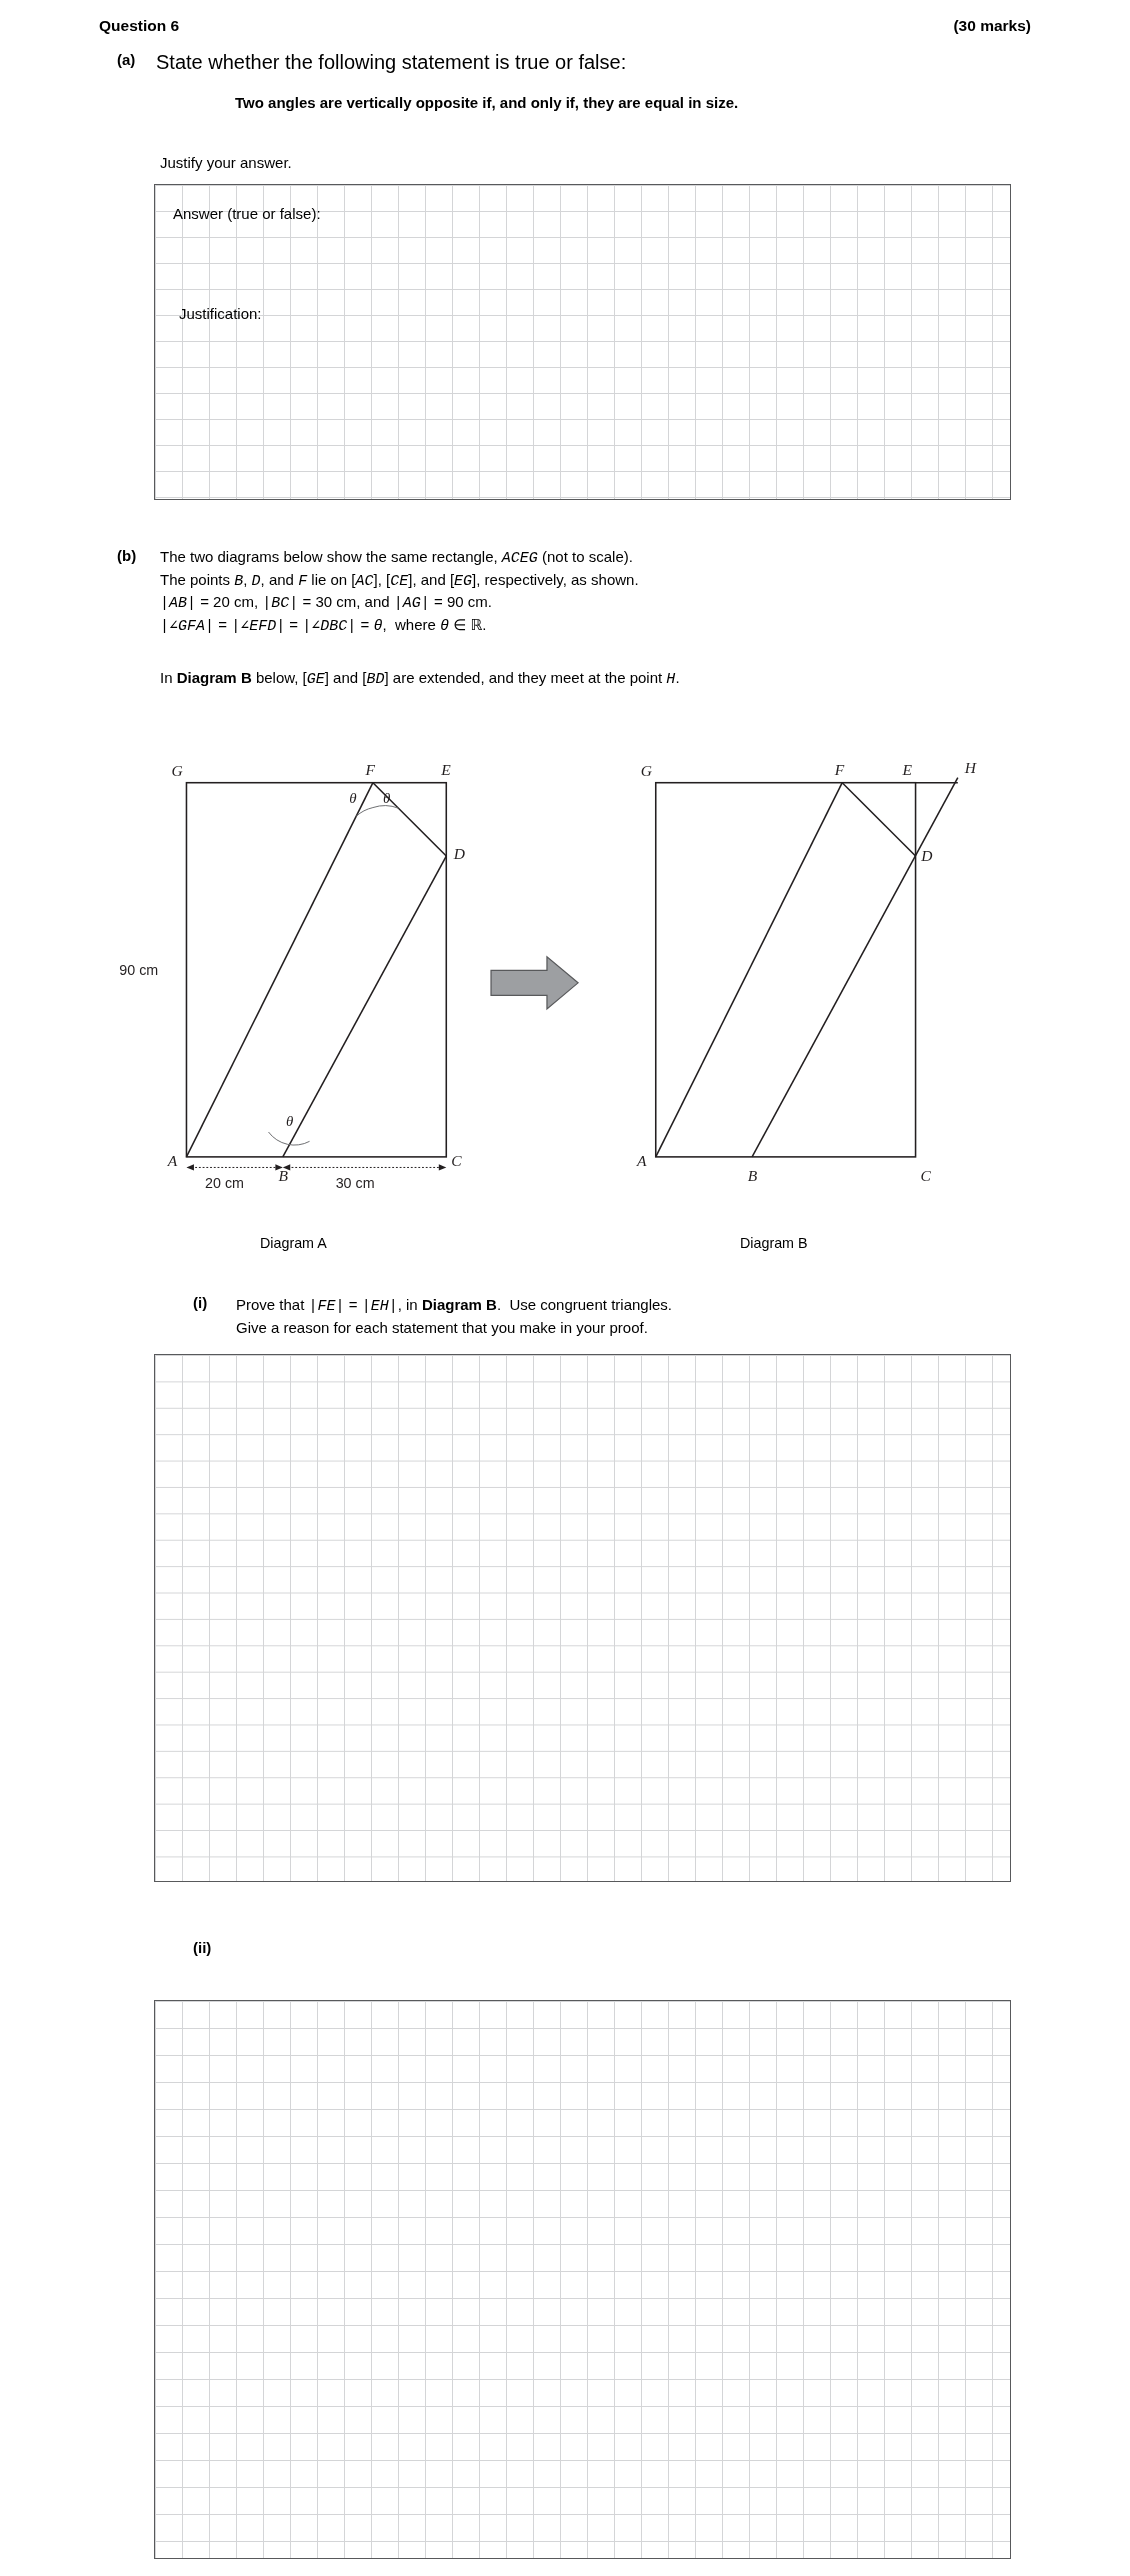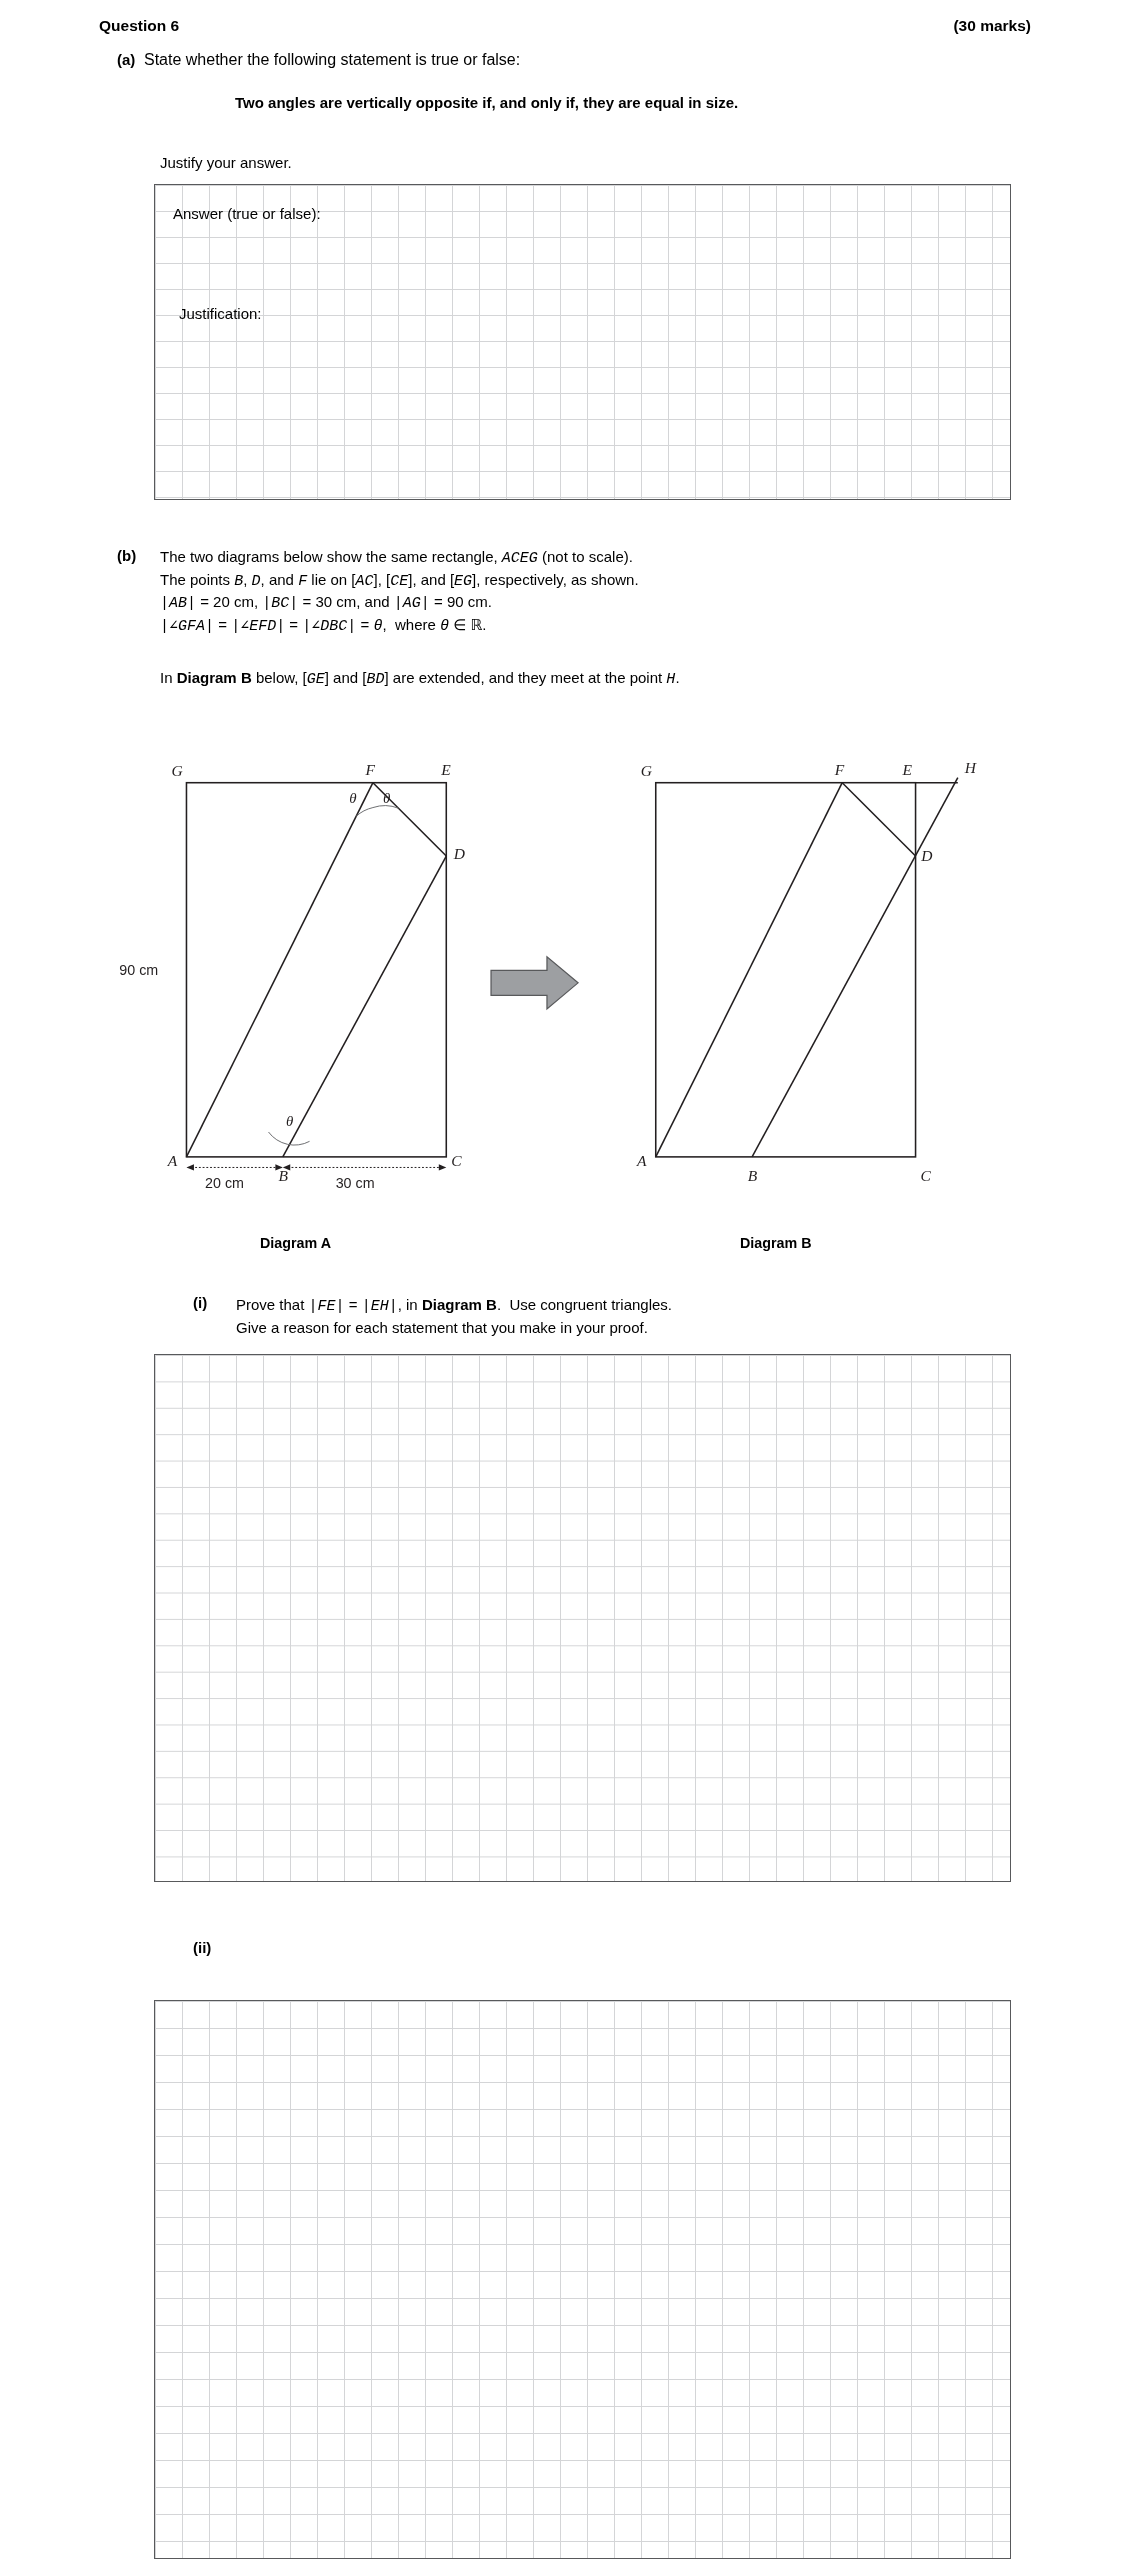--- a/index.html
+++ b/index.html
@@ -38,23 +38,23 @@
   
   .part-a-label {
     position: absolute;
     left: 117px;
     top: 51px;
     font-weight: bold;
     font-size: 15px;
   }
   .part-a-text {
     position: absolute;
-    left: 144px;
+    left: 156px;
     top: 51px;
-    font-size: 16px;
+    font-size: 20px;
   }
   .statement {
     position: absolute;
     left: 235px;
     top: 94px;
     font-size: 15px;
     font-weight: bold;
   }
   .justify-line {
     position: absolute;
@@ -132,21 +132,21 @@
   #diagram-area {
     position: absolute;
     left: 0px;
     top: 734px;
     width: 1130px;
     height: 535px;
   }
   .diag-caption {
     position: absolute;
     font-size: 14.3px;
-    font-weight: bold;
+    font-weight: normal;
   }
   #caption-a { left: 260px; top: 1235px; }
   #caption-b { left: 740px; top: 1235px; }
 
   
   .sub-label {
     position: absolute;
     font-weight: bold;
     font-size: 15px;
   }

